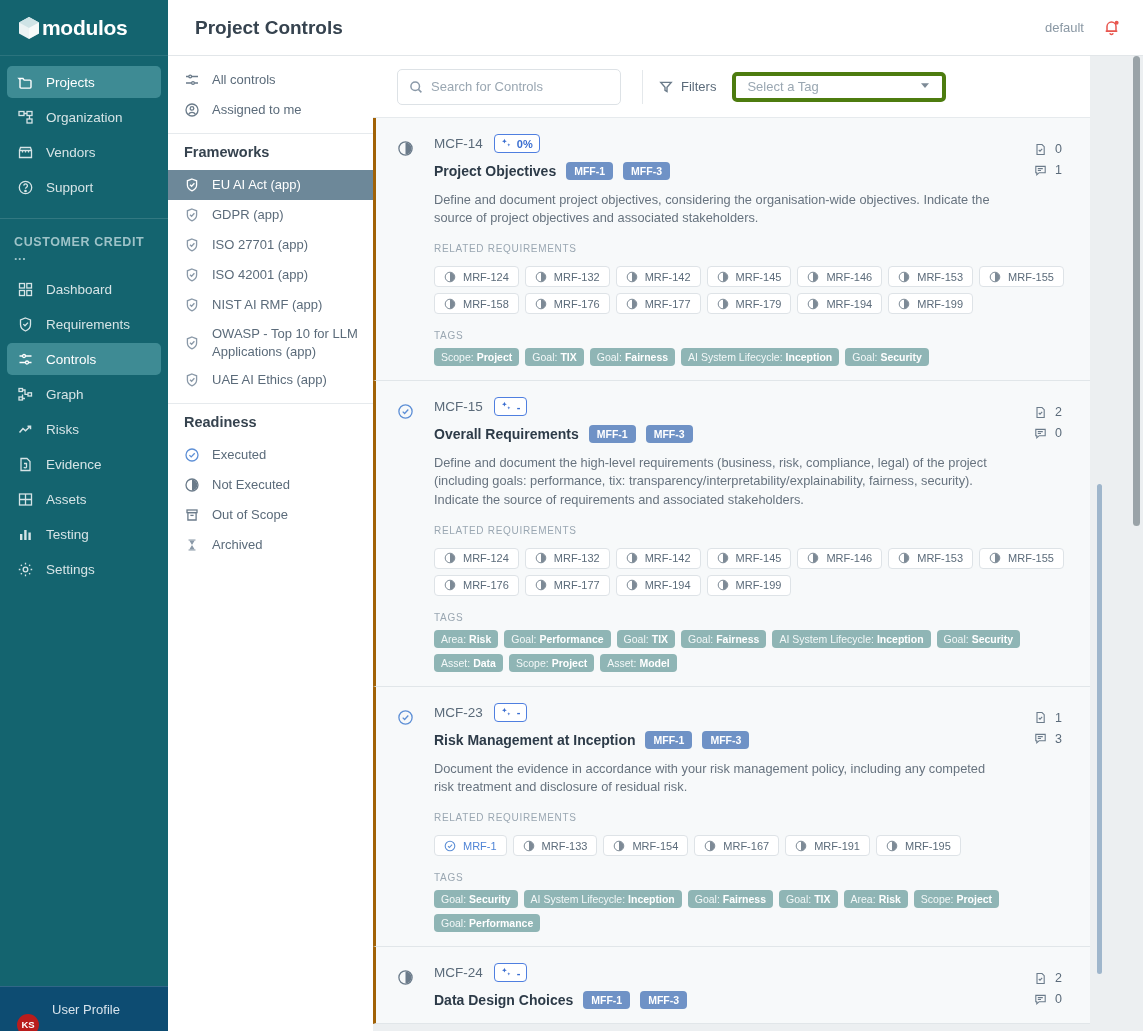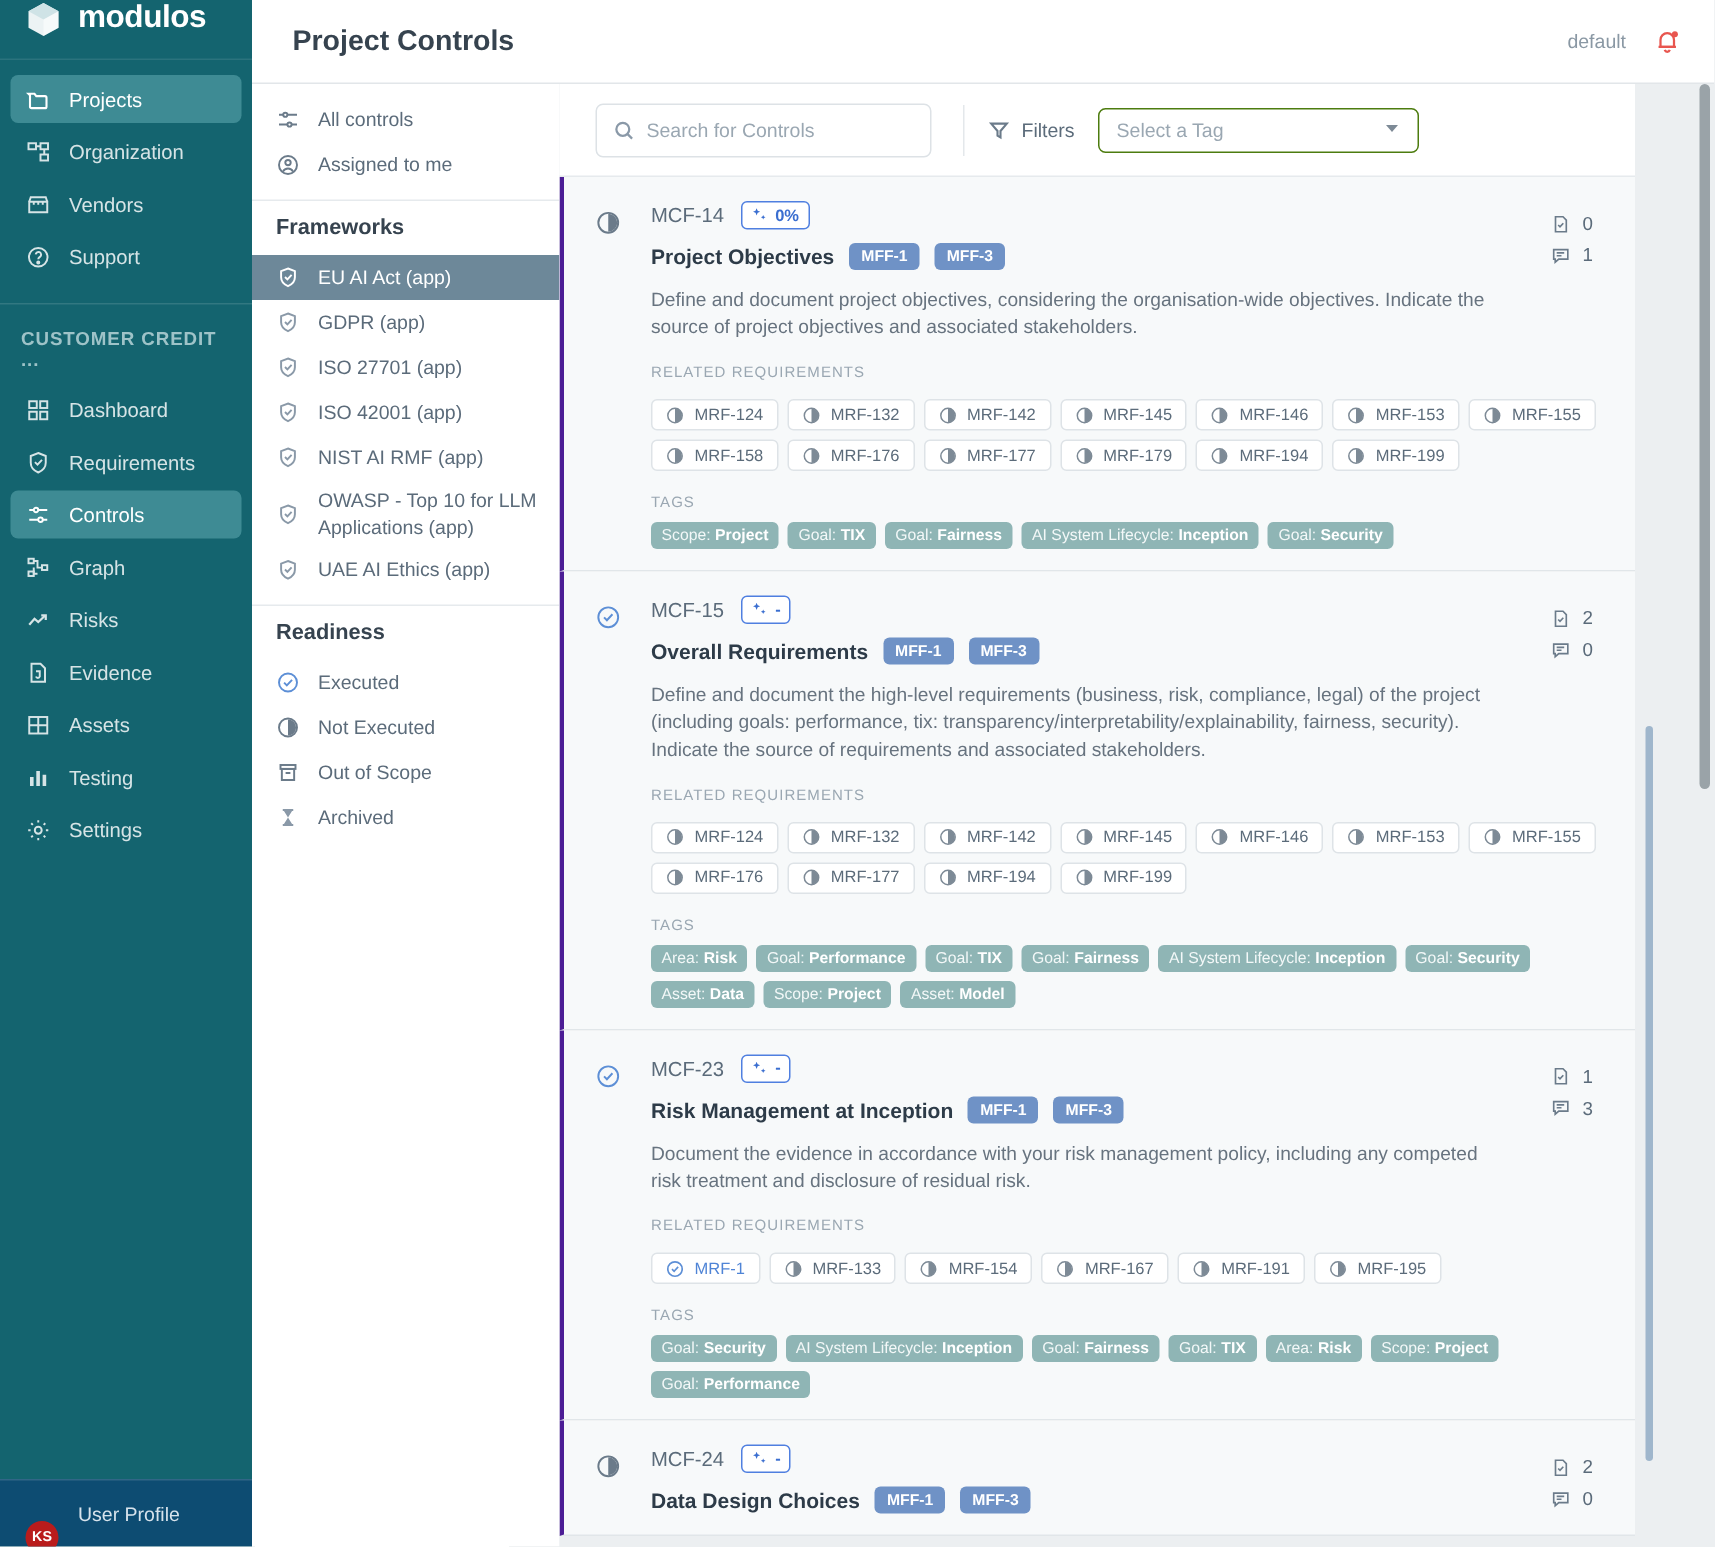--- a/index.html
+++ b/index.html
@@ -13,22 +13,22 @@
 
   
   .sidebar {
     width: 168px; height: 1031px;
     background: #14646f;
     display: flex; flex-direction: column;
     flex-shrink: 0;
     position: relative;
   }
   .brand {
-    height: 40px; display: flex; 
-    padding-left: 16px; gap: 10px;
+    height: 56px; display: flex; align-items: center;
+    padding-left: 16px; 
     border-bottom: 1px solid rgba(255,255,255,0.10);
   }
   .brand-logo { width: 26px; height: 26px; flex-shrink: 0; }
   .brand-name {
     color: #ffffff; font-size: 21px; font-weight: bold;
     letter-spacing: -0.3px;
   }
   .nav-group { padding: 10px 7px 8px 7px; }
   .nav-item {
     display: flex; align-items: center; gap: 12px;
@@ -121,34 +121,34 @@
   }
   .search-box input::placeholder { color: #9aa7b2; }
   .vdiv { width: 1px; height: 34px; background: #e4e8eb; margin: 0 16px 0 21px; }
   .filters-btn {
     display: flex; align-items: center; gap: 8px;
     font-size: 13px; color: #5b6b7a; cursor: pointer; margin-right: 16px;
   }
   .filters-btn .ficon { width: 14px; height: 14px; display: block; }
   .tag-select {
     width: 214px; height: 30px;
-    border: 1px solid #4d7c0f; border-radius: 5px;
+    border: 4px solid #4d7c0f; border-radius: 5px;
     display: flex; align-items: center; padding: 0 11px;
     font-size: 13px; color: #9aa7b2; cursor: pointer;
   }
   .tag-select .caret { margin-left: auto; }
 
   .scrollarea {
     flex: 1; overflow: hidden; position: relative;
     padding-right: 53px;
   }
   .card {
     background: #f7f9fa;
     border-bottom: 1px solid #e1e6e9;
-    border-left: 3px solid #4c1d95;
+    border-left: 3px solid #a16207;
     display: flex; padding: 16px 20px 14px 21px;
     position: relative;
   }
   .card-status { width: 37px; flex-shrink: 0; padding-top: 6px; }
   .card-status .st { width: 17px; height: 17px; display: block; }
   .card-body { flex: 1; min-width: 0; }
 
   .crow1 { display: flex; align-items: center; gap: 11px; }
   .cid { font-size: 13.5px; color: #5b6b7a; font-weight: normal; }
   .ai-badge {

